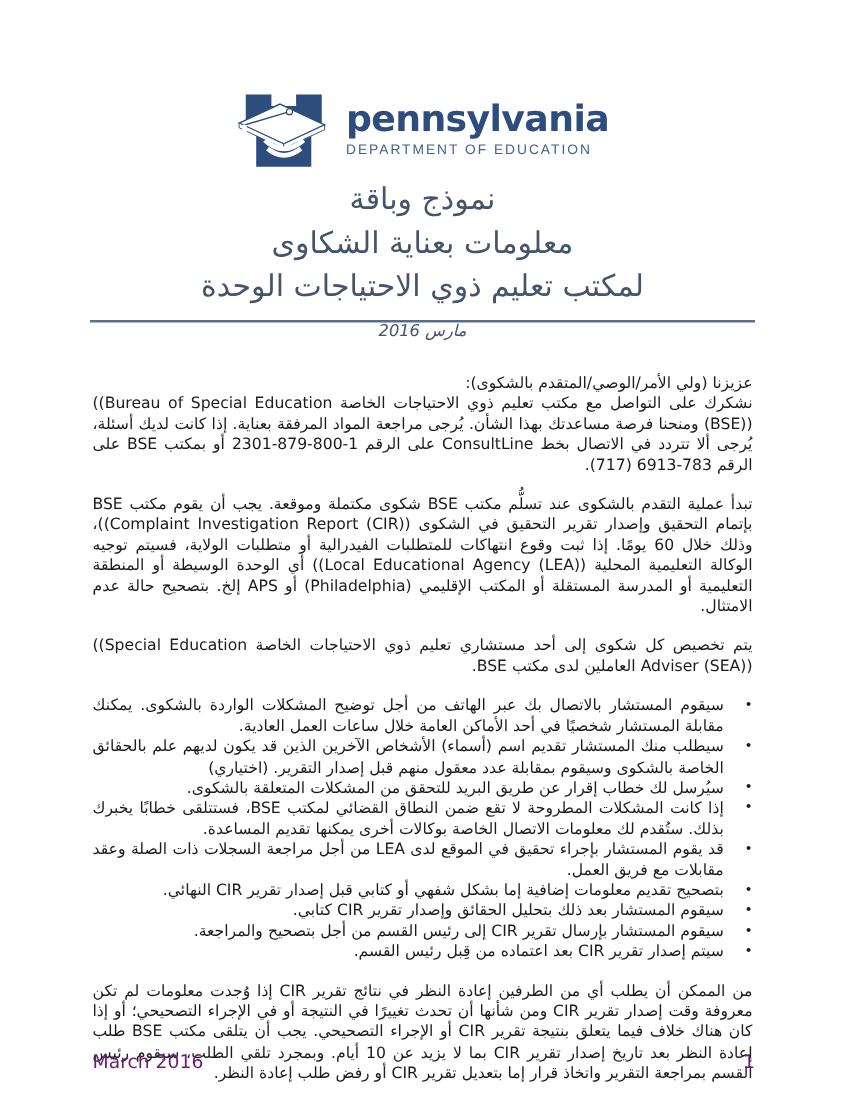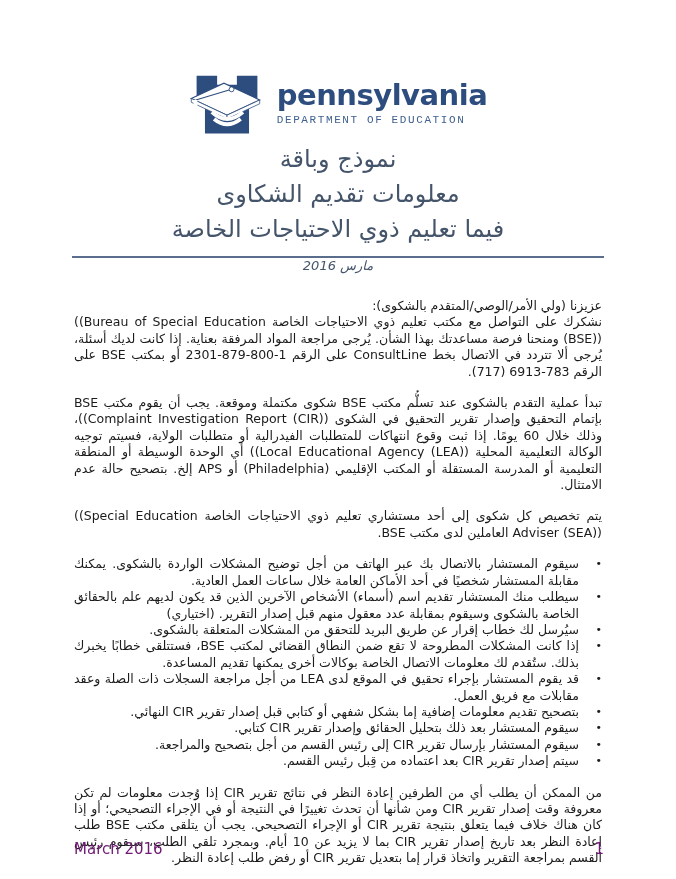--- a/index.html
+++ b/index.html
@@ -19,21 +19,21 @@
   }
   .keystone-wrap { width:76px; height:78px; flex:0 0 auto; }
   .logo-text { text-align:left; }
   .logo-name {
     font-size:29px; font-weight:bold; color:#2d4d7e;
     line-height:1; letter-spacing:-0.5px;
     font-family:"DejaVu Sans", sans-serif;
   }
   .logo-sub {
     font-size:11px; color:#41618f; letter-spacing:1.6px;
-    margin-top:4px; font-family:Liberation Mono, monospace;
+    margin-top:4px; font-family:Liberation Sans, sans-serif;
   }
 
   
   .doc-title {
     direction:rtl; text-align:center;
     color:#44546A; font-size:24px; line-height:35px;
   }
   .rule {
     margin:9px 72px 0 72px;
     border-top:2px solid #5a6d8d;
@@ -102,22 +102,22 @@
       </svg>
     </div>
     <div class="logo-text">
       <div class="logo-name">pennsylvania</div>
       <div class="logo-sub">DEPARTMENT OF EDUCATION</div>
     </div>
   </div>
 
   <div class="doc-title">
     <div>نموذج وباقة</div>
-    <div>معلومات تقديم الشكاوى</div>
-    <div>فيما تعليم ذوي الاحتياجات الخاصة</div>
+    <div>معلومات بعناية الشكاوى</div>
+    <div>لمكتب تعليم ذوي الاحتياجات الوحدة</div>
   </div>
 
   <div class="rule"></div>
 
   <div class="doc-date">مارس 2016</div>
 
   <div class="content">
 
     <p class="para"><span class="greeting">عزيزنا (ولي الأمر/الوصي/المتقدم بالشكوى):</span><br>
        <span>نشكرك على التواصل مع مكتب تعليم ذوي الاحتياجات الخاصة ‭((Bureau of Special Education (BSE))‬ ومنحنا فرصة مساعدتك بهذا الشأن. يُرجى مراجعة المواد المرفقة بعناية. إذا كانت لديك أسئلة، يُرجى ألا تتردد في الاتصال بخط ConsultLine على الرقم 1-800-879-2301 أو بمكتب BSE على الرقم 783-6913 (717).</span>

